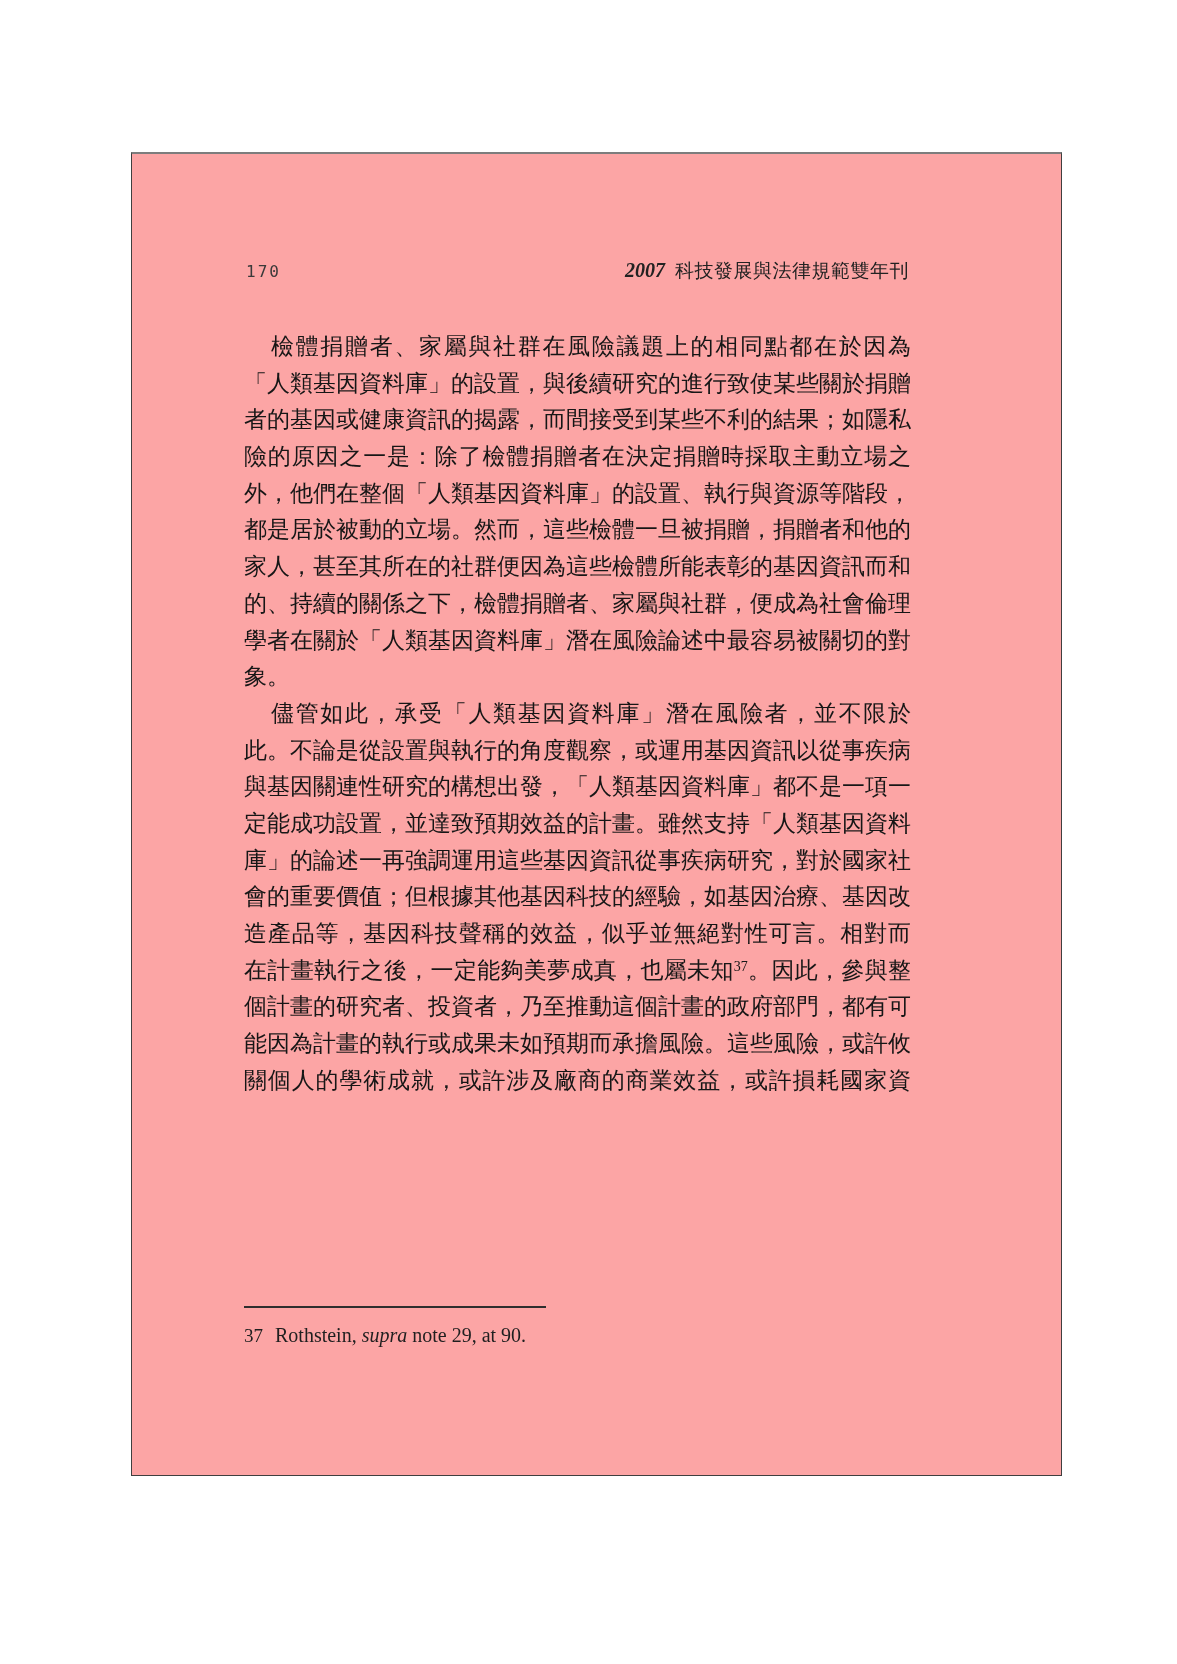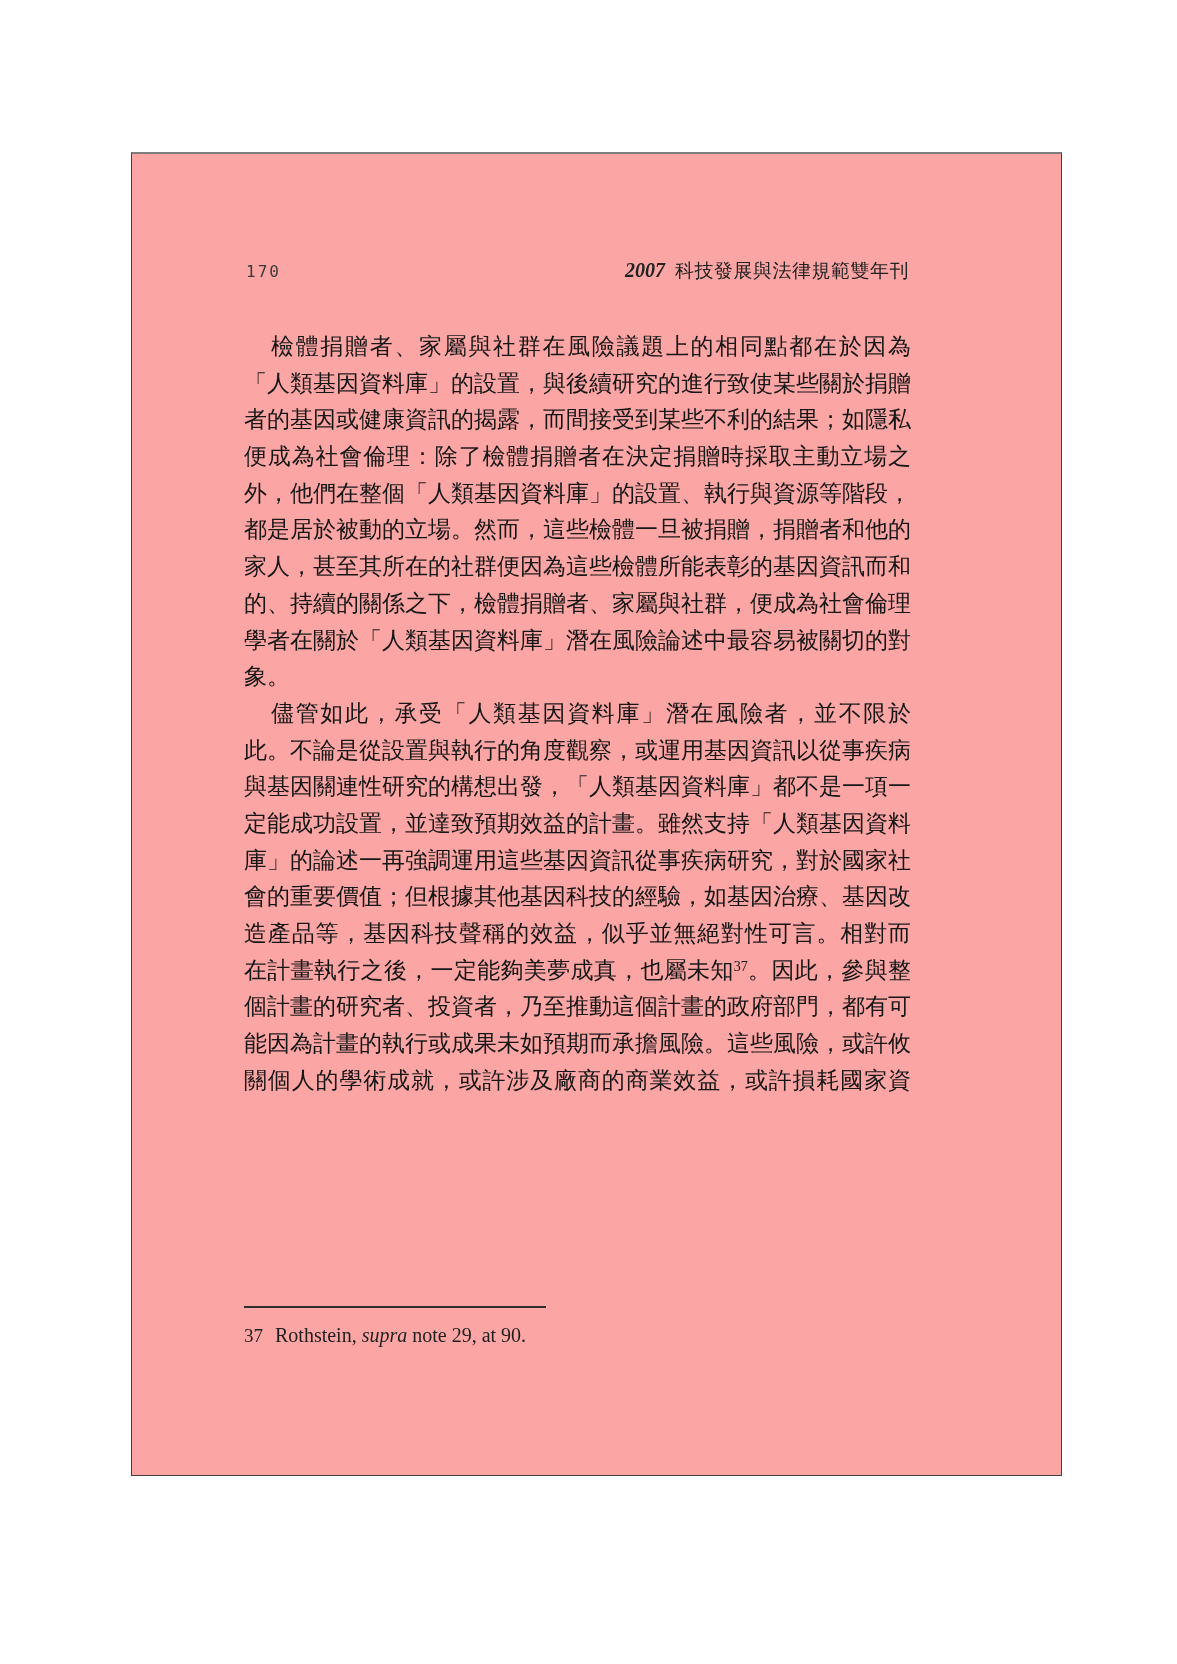--- a/index.html
+++ b/index.html
@@ -68,21 +68,21 @@
 
   <div class="header">
     <span class="pagenum">170</span>
     <span class="journal"><span class="year">2007</span><span class="jname">科技發展與法律規範雙年刊</span></span>
   </div>
 
   <div class="bodytext" id="body-text">
       <div class="bline indent">檢體捐贈者、家屬與社群在風險議題上的相同點都在於因為</div>
       <div class="bline">「人類基因資料庫」的設置，與後續研究的進行致使某些關於捐贈</div>
       <div class="bline">者的基因或健康資訊的揭露，而間接受到某些不利的結果；如隱私</div>
-      <div class="bline">便成為社會倫理：除了檢體捐贈者在決定捐贈時採取主動立場之</div>
+      <div class="bline">險的原因之一是：除了檢體捐贈者在決定捐贈時採取主動立場之</div>
       <div class="bline">外，他們在整個「人類基因資料庫」的設置、執行與資源等階段，</div>
       <div class="bline">都是居於被動的立場。然而，這些檢體一旦被捐贈，捐贈者和他的</div>
       <div class="bline">家人，甚至其所在的社群便因為這些檢體所能表彰的基因資訊而和</div>
       <div class="bline">的、持續的關係之下，檢體捐贈者、家屬與社群，便成為社會倫理</div>
       <div class="bline">學者在關於「人類基因資料庫」潛在風險論述中最容易被關切的對</div>
       <div class="bline last">象。</div>
       <div class="bline indent">儘管如此，承受「人類基因資料庫」潛在風險者，並不限於</div>
       <div class="bline">此。不論是從設置與執行的角度觀察，或運用基因資訊以從事疾病</div>
       <div class="bline">與基因關連性研究的構想出發，「人類基因資料庫」都不是一項一</div>
       <div class="bline">定能成功設置，並達致預期效益的計畫。雖然支持「人類基因資料</div>

